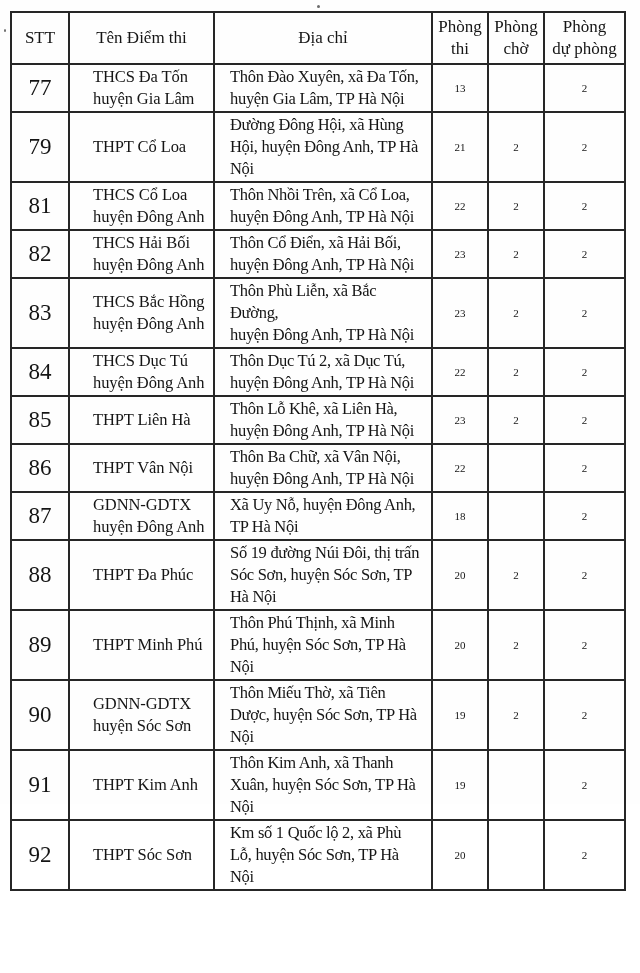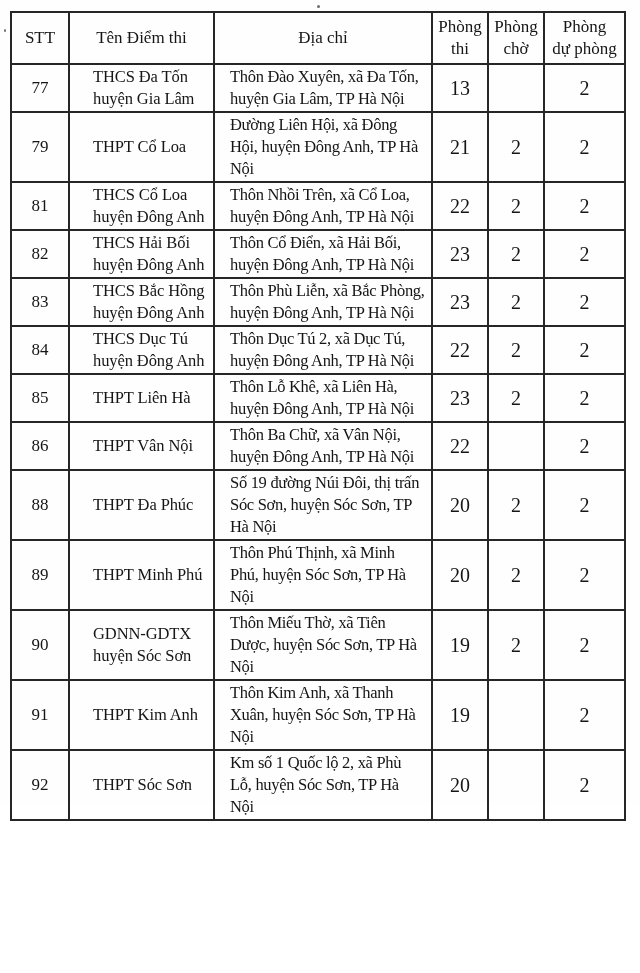--- a/index.html
+++ b/index.html
@@ -42,36 +42,36 @@
     line-height: 22px;
     padding: 2px 1px;
     height: 46px;
   }
   td {
     font-size: 16.5px;
     line-height: 22px;
   }
   td.c-stt {
     text-align: center;
-    font-size: 17px;
+    font-size: 23px;
     padding: 1px 2px;
   }
   td.c-name {
     text-align: left;
     padding: 1px 4px 1px 23px;
     letter-spacing: -0.1px;
   }
   td.c-addr {
     text-align: left;
     padding: 1px 3px 1px 15px;
     letter-spacing: -0.3px;
   }
   td.c-num {
     text-align: center;
-    font-size: 20px;
+    font-size: 11px;
     padding: 1px 2px;
   }
   
   .speck {
     position: absolute;
     background: #6b6b6b;
     border-radius: 50%;
   }
   .speck.s1 { left: 317px; top: 5px; width: 3px; height: 3px; }
   .speck.s2 { left: 4px;  top: 29px; width: 2px; height: 3px; }
@@ -112,21 +112,21 @@
 huyện Gia Lâm</td>
     <td class="c-addr">Thôn Đào Xuyên, xã Đa Tốn,
 huyện Gia Lâm, TP Hà Nội</td>
     <td class="c-num">13</td>
     <td class="c-num"></td>
     <td class="c-num">2</td>
   </tr>
         <tr>
     <td class="c-stt">79</td>
     <td class="c-name">THPT Cổ Loa</td>
-    <td class="c-addr">Đường Liên Hội, xã Đông
+    <td class="c-addr">Đường Đông Hội, xã Hùng
 Hội, huyện Đông Anh, TP Hà
 Nội</td>
     <td class="c-num">21</td>
     <td class="c-num">2</td>
     <td class="c-num">2</td>
   </tr>
         <tr>
     <td class="c-stt">81</td>
     <td class="c-name">THCS Cổ Loa
 huyện Đông Anh</td>
@@ -143,21 +143,21 @@
     <td class="c-addr">Thôn Cổ Điển, xã Hải Bối,
 huyện Đông Anh, TP Hà Nội</td>
     <td class="c-num">23</td>
     <td class="c-num">2</td>
     <td class="c-num">2</td>
   </tr>
         <tr>
     <td class="c-stt">83</td>
     <td class="c-name">THCS Bắc Hồng
 huyện Đông Anh</td>
-    <td class="c-addr">Thôn Phù Liễn, xã Bắc Phòng,
+    <td class="c-addr">Thôn Phù Liễn, xã Bắc Đường,
 huyện Đông Anh, TP Hà Nội</td>
     <td class="c-num">23</td>
     <td class="c-num">2</td>
     <td class="c-num">2</td>
   </tr>
         <tr>
     <td class="c-stt">84</td>
     <td class="c-name">THCS Dục Tú
 huyện Đông Anh</td>
     <td class="c-addr">Thôn Dục Tú 2, xã Dục Tú,
@@ -174,20 +174,30 @@
     <td class="c-num">23</td>
     <td class="c-num">2</td>
     <td class="c-num">2</td>
   </tr>
         <tr>
     <td class="c-stt">86</td>
     <td class="c-name">THPT Vân Nội</td>
     <td class="c-addr">Thôn Ba Chữ, xã Vân Nội,
 huyện Đông Anh, TP Hà Nội</td>
     <td class="c-num">22</td>
+    <td class="c-num"></td>
+    <td class="c-num">2</td>
+  </tr>
+        <tr>
+    <td class="c-stt">87</td>
+    <td class="c-name">GDNN-GDTX
+huyện Đông Anh</td>
+    <td class="c-addr">Xã Uy Nỗ, huyện Đông Anh,
+TP Hà Nội</td>
+    <td class="c-num">18</td>
     <td class="c-num"></td>
     <td class="c-num">2</td>
   </tr>
         <tr>
     <td class="c-stt">88</td>
     <td class="c-name">THPT Đa Phúc</td>
     <td class="c-addr">Số 19 đường Núi Đôi, thị trấn
 Sóc Sơn, huyện Sóc Sơn, TP
 Hà Nội</td>
     <td class="c-num">20</td>

